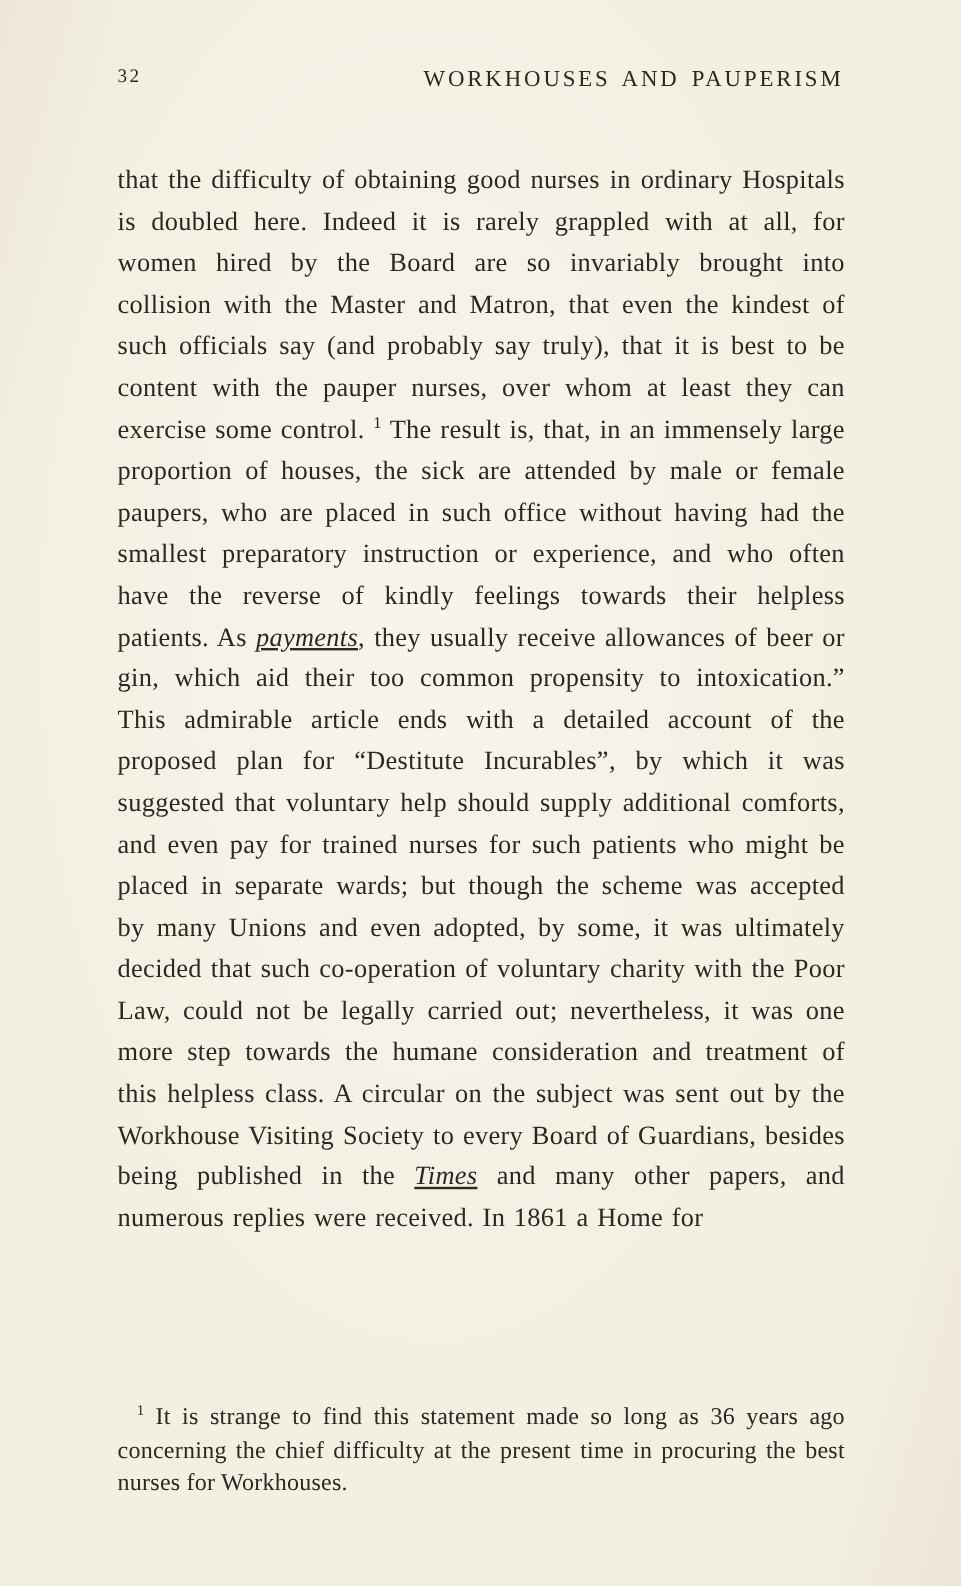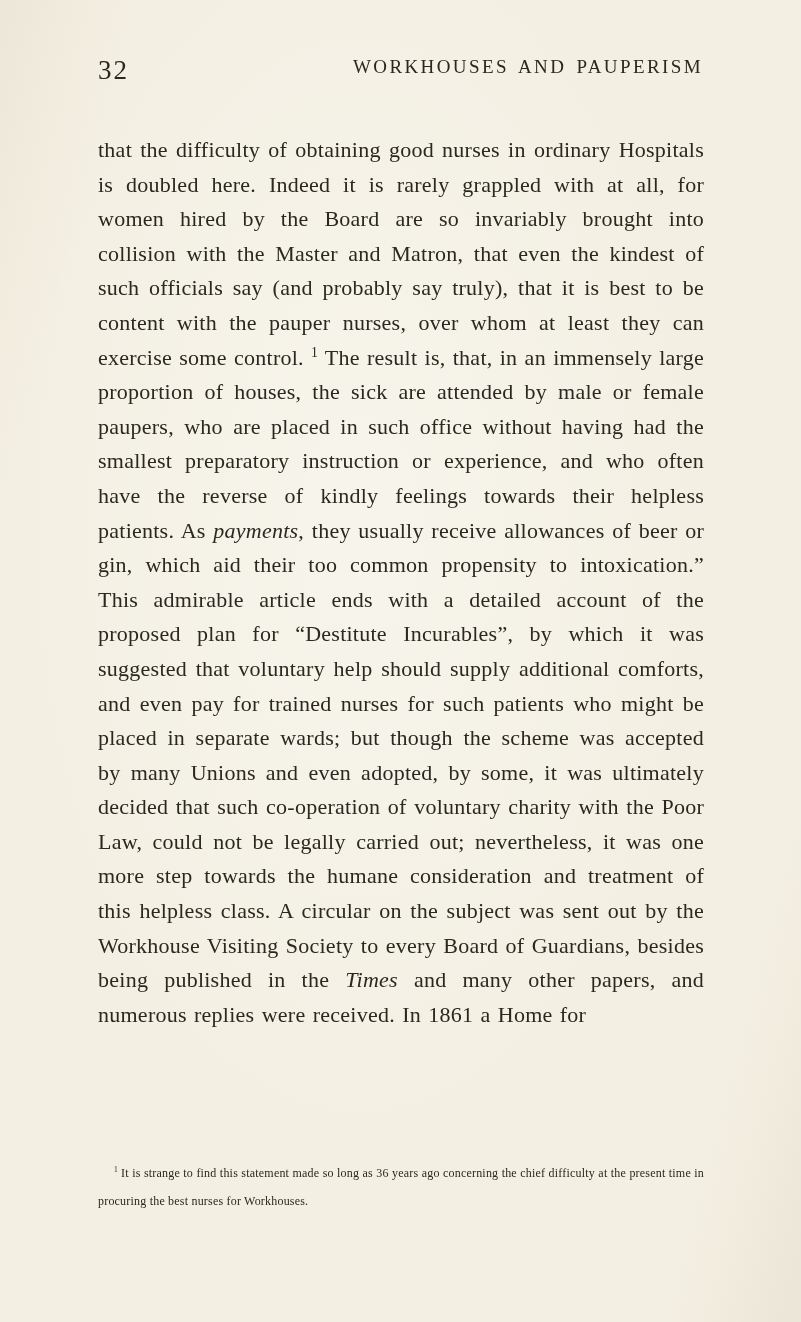--- a/index.html
+++ b/index.html
@@ -23,21 +23,21 @@
     position: absolute;
     top: 54px;
     left: 98px;
     right: 98px;
     height: 28px;
   }
   .page-number {
     position: absolute;
     left: 0;
     top: 1px;
-    font-size: 27px;
+    font-size: 16px;
     letter-spacing: 2px;
   }
   .running-title {
     position: absolute;
     left: 0;
     right: 0;
     top: 2px;
     text-align: right;
     font-size: 19px;
     letter-spacing: 2.4px;
@@ -59,27 +59,27 @@
     font-size: 0.62em;
     line-height: 0;
     vertical-align: super;
     letter-spacing: 0;
   }
   .footnote {
     position: absolute;
     top: 1148px;
     left: 98px;
     width: 606px;
-    font-size: 12px;
+    font-size: 20px;
     line-height: 27.5px;
     letter-spacing: 0.2px;
     text-align: justify;
     text-indent: 16px;
   }
-  i { font-style: italic; }
+  i { font-style: italic; text-decoration: underline; }
 </style>
 </head>
 <body>
 
 <div class="page" style="--paper: #f3efe2; --ink: #2b2820;">
 
   <div class="header">
     <span class="page-number">32</span>
     <span class="running-title">WORKHOUSES AND PAUPERISM</span>
   </div>

